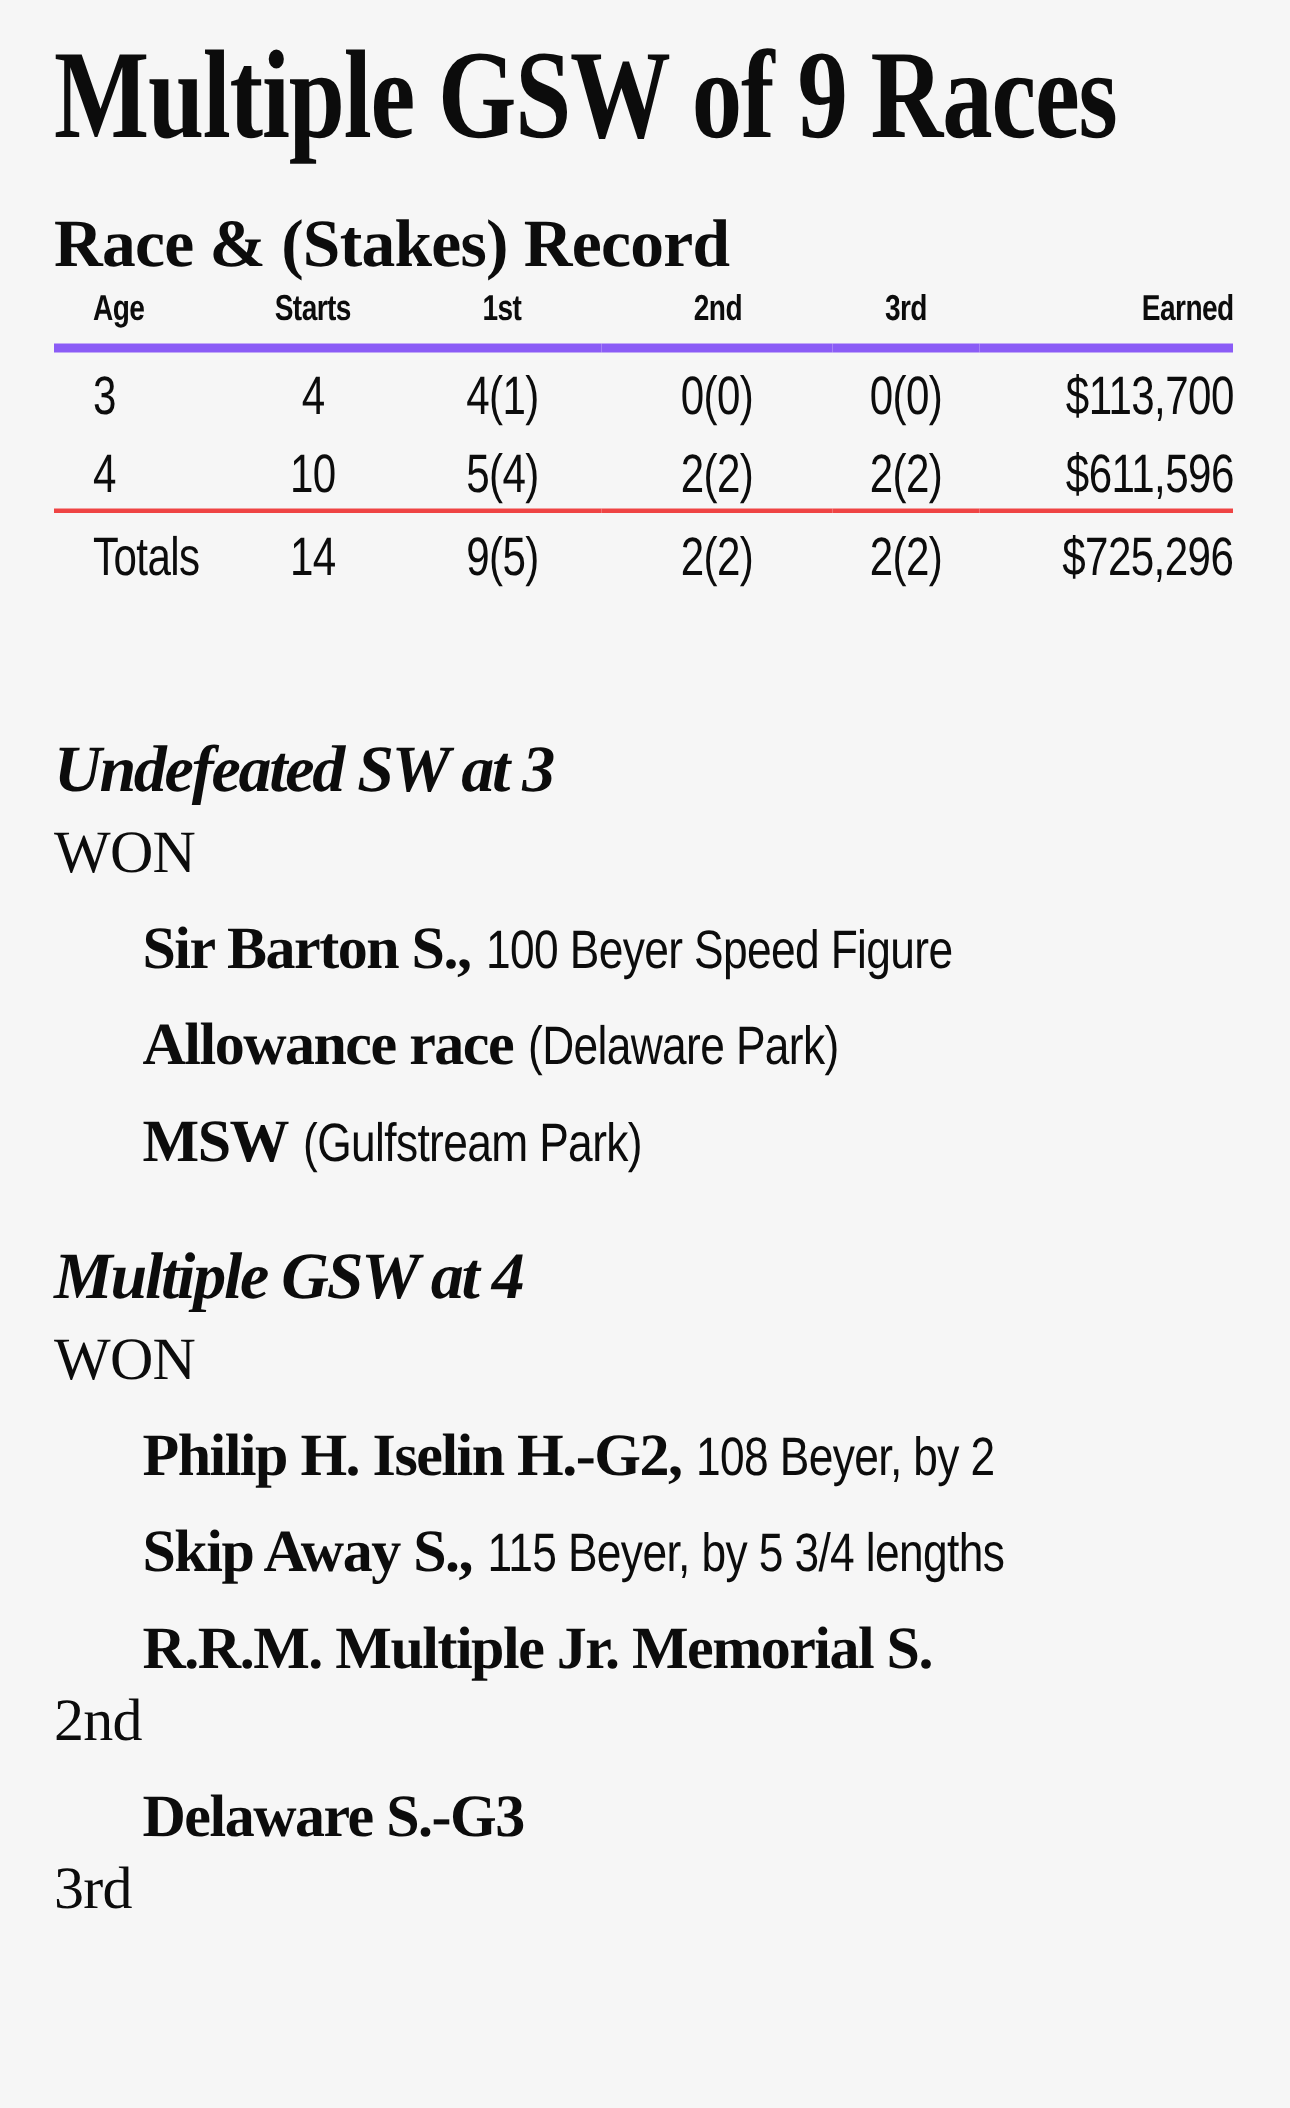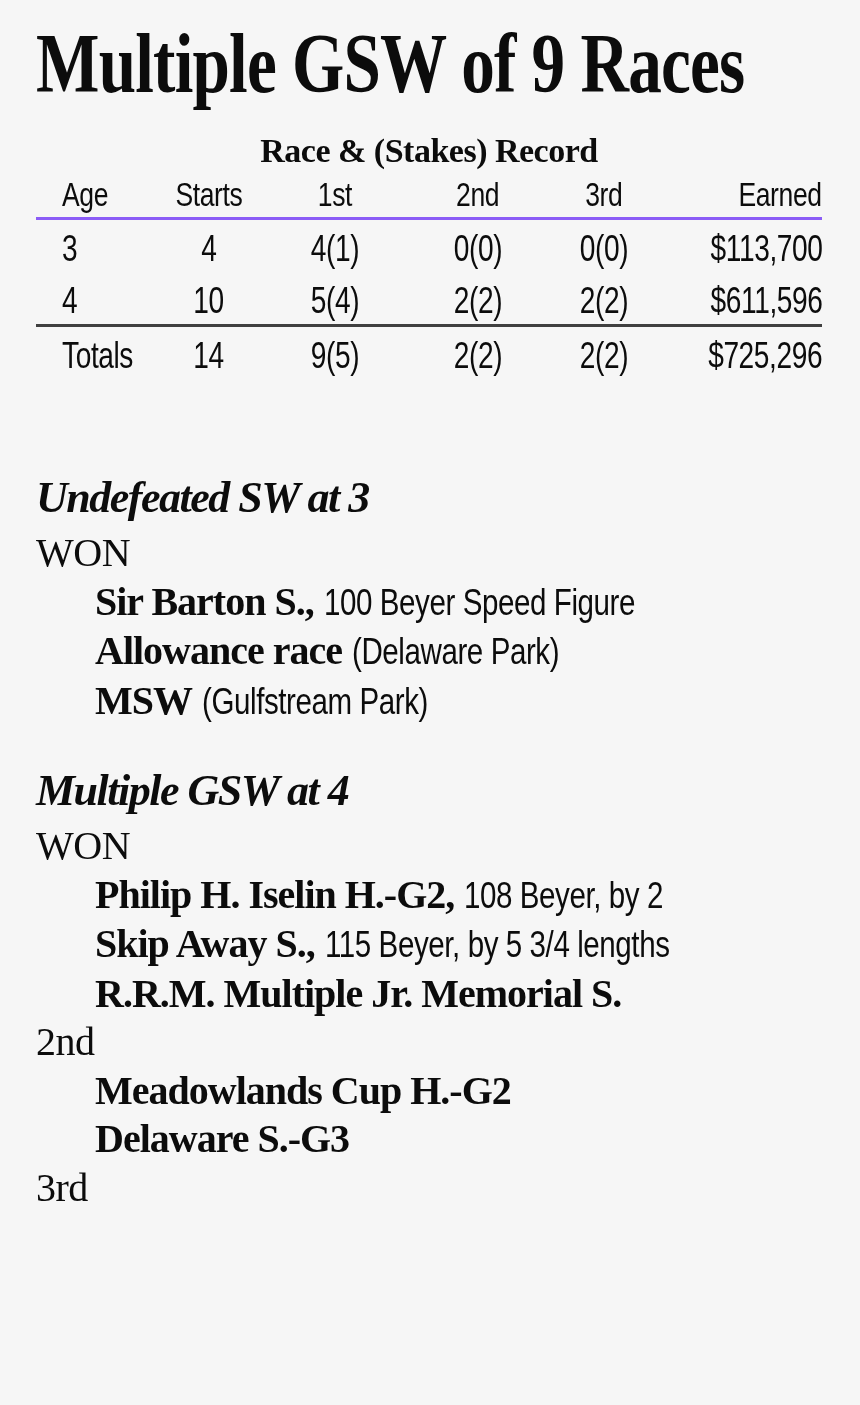--- a/index.html
+++ b/index.html
@@ -21,47 +21,47 @@
     letter-spacing: -1px;
     margin: 22px 0 0 0;
     white-space: nowrap;
     transform: scaleX(0.80);
     transform-origin: left top;
   }
 
   
   .record-title {
     font-weight: bold;
-    font-size: 34px; line-height: 52px;
+    font-size: 45px; line-height: 52px;
     letter-spacing: -0.5px;
-    text-align: center;
-    margin: 19px 0 0 0;
+    text-align: left;
+    margin: 30px 0 0 0;
   }
   table.record {
     width: 100%;
     border-collapse: collapse;
     table-layout: fixed;
   }
   col.c1 { width: 14.5%; } col.c2 { width: 15.0%; } col.c3 { width: 17.0%; }
   col.c4 { width: 19.5%; } col.c5 { width: 12.5%; } col.c6 { width: 21.5%; }
   table.record th {
-    font-weight: normal;
-    font-size: 34px; line-height: 35px;
+    font-weight: bold;
+    font-size: 24px; line-height: 35px;
     padding: 0 0 5px 0;
-    border-bottom: 3px solid #8b5cf6;
+    border-bottom: 6px solid #8b5cf6;
     text-align: center;
   }
   table.record td {
     font-size: 36px; line-height: 36px;
     padding: 11px 0 5px 0;
     text-align: center;
   }
   table.record th:first-child, table.record td:first-child { text-align: left; padding-left: 26px; }
   table.record th:last-child,  table.record td:last-child  { text-align: right; }
-  table.record tr.totals td { border-top: 3px solid #404040; }
+  table.record tr.totals td { border-top: 3px solid #ef4444; }
   .sq {
     display: inline-block;
     font-family: "Liberation Sans", sans-serif;
     letter-spacing: -0.5px;
     transform: scaleX(0.78);
     transform-origin: center;
   }
   th:first-child .sq, td:first-child .sq { transform-origin: left; }
   th:last-child .sq,  td:last-child .sq  { transform-origin: right; }
 
@@ -71,21 +71,21 @@
   .section-heading {
     font-style: italic;
     font-weight: bold;
     font-size: 44px; line-height: 62px;
     letter-spacing: -1.5px;
     margin: 0;
     white-space: nowrap;
   }
   .line { font-size: 40px; line-height: 48.5px; white-space: nowrap; }
   .group-label { font-weight: normal; letter-spacing: -0.5px; }
-  .entry { margin-left: 59px; }
+  .entry { margin-left: 59px; margin-top: 15px; }
   .entry-name { font-weight: bold; letter-spacing: -1px; }
   .entry-detail {
     display: inline-block;
     font-family: "Liberation Sans", sans-serif;
     font-size: 36px;
     letter-spacing: -0.5px;
     transform: scaleX(0.82);
     transform-origin: left;
   }
 </style>
@@ -153,18 +153,17 @@
         <div class="line entry"><span class="entry-name">Allowance race</span> <span class="entry-detail">(Delaware Park)</span></div>
         <div class="line entry"><span class="entry-name">MSW</span> <span class="entry-detail">(Gulfstream Park)</span></div>
       </div>
       <div class="section">
         <h2 class="section-heading">Multiple GSW at 4</h2>
         <div class="line group-label">WON</div>
         <div class="line entry"><span class="entry-name">Philip H. Iselin H.-G2,</span> <span class="entry-detail">108 Beyer, by 2</span></div>
         <div class="line entry"><span class="entry-name">Skip Away S.,</span> <span class="entry-detail">115 Beyer, by 5 3/4 lengths</span></div>
         <div class="line entry"><span class="entry-name">R.R.M. Multiple Jr. Memorial S.</span></div>
         <div class="line group-label">2nd</div>
-        <div class="line entry"><span class="entry-name">Meadowlands Cup H.-G2</span></div>
         <div class="line entry"><span class="entry-name">Delaware S.-G3</span></div>
         <div class="line group-label">3rd</div>
       </div>
     </div>
 </div>
 
 </body></html>

